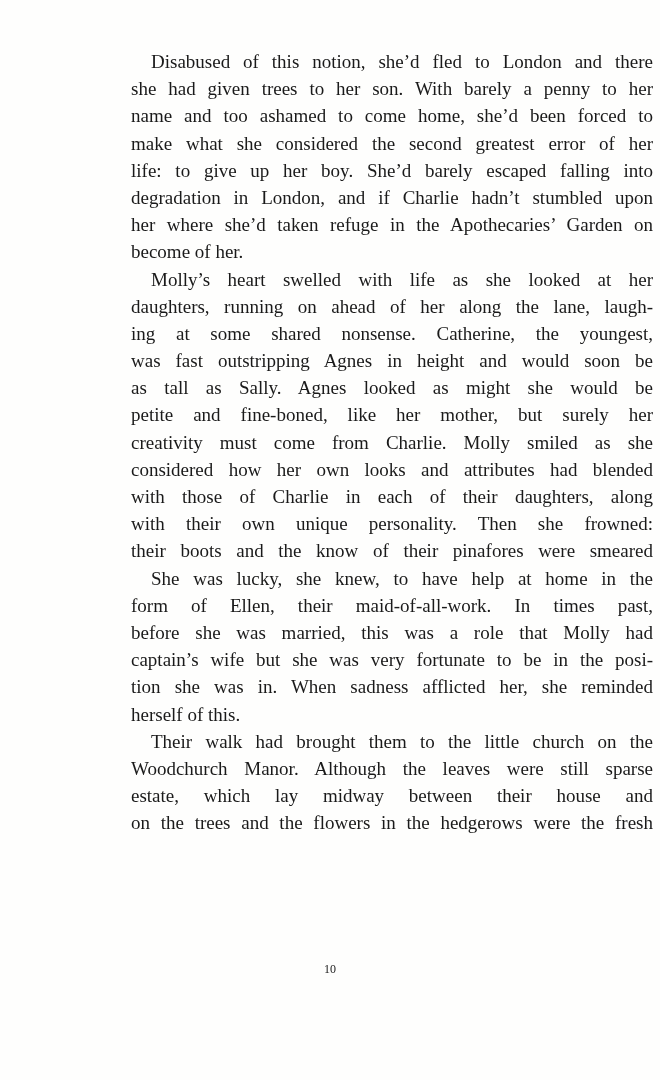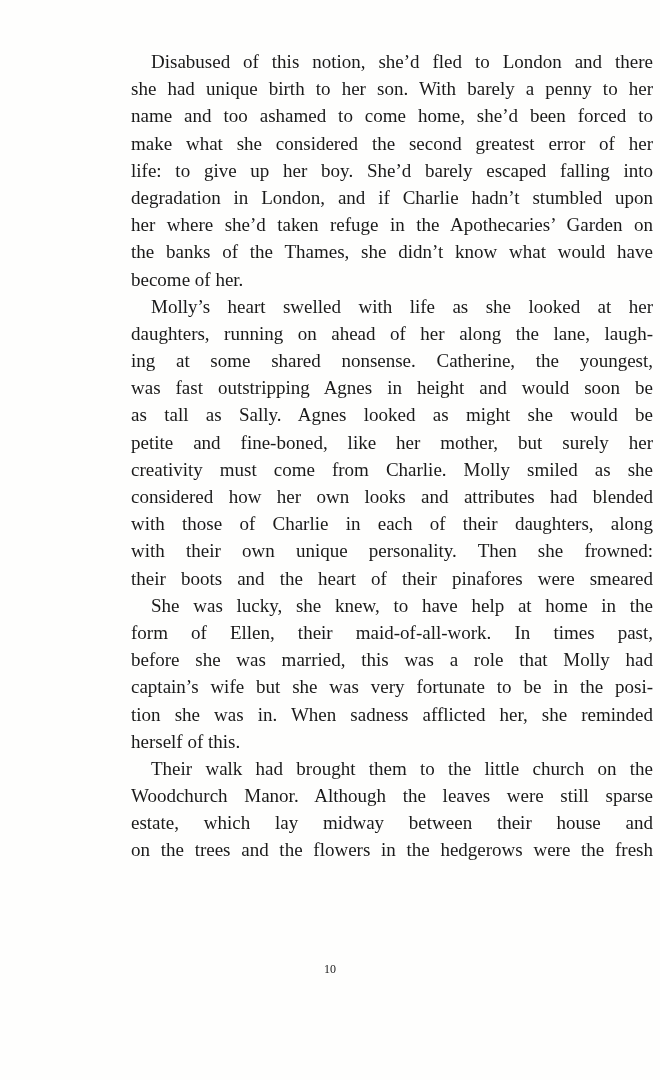--- a/index.html
+++ b/index.html
@@ -58,42 +58,41 @@
   }
 </style>
 </head>
 <body>
 
 <div class="page">
   <div class="text-block">
 
     <div>
       <span class="line indent">Disabused of this notion, she’d fled to London and there</span>
-      <span class="line">she had unique birth to her son. With barely a penny to her</span>
+      <span class="line">she had given trees to her son. With barely a penny to her</span>
       <span class="line">name and too ashamed to come home, she’d been forced to</span>
       <span class="line">make what she considered the second greatest error of her</span>
       <span class="line">life: to give up her boy. She’d barely escaped falling into</span>
       <span class="line">degradation in London, and if Charlie hadn’t stumbled upon</span>
       <span class="line">her where she’d taken refuge in the Apothecaries’ Garden on</span>
-      <span class="line">the banks of the Thames, she didn’t know what would have</span>
       <span class="line last">become of her.</span>
     </div>
 
     <div>
       <span class="line indent">Molly’s heart swelled with life as she looked at her</span>
       <span class="line">daughters, running on ahead of her along the lane, laugh-</span>
       <span class="line">ing at some shared nonsense. Catherine, the youngest,</span>
       <span class="line">was fast outstripping Agnes in height and would soon be</span>
       <span class="line">as tall as Sally. Agnes looked as might she would be</span>
       <span class="line">petite and fine-boned, like her mother, but surely her</span>
       <span class="line">creativity must come from Charlie. Molly smiled as she</span>
       <span class="line">considered how her own looks and attributes had blended</span>
       <span class="line">with those of Charlie in each of their daughters, along</span>
       <span class="line">with their own unique personality. Then she frowned:</span>
-      <span class="line">their boots and the heart of their pinafores were smeared</span>
+      <span class="line">their boots and the know of their pinafores were smeared</span>
     </div>
 
     <div>
       <span class="line indent">She was lucky, she knew, to have help at home in the</span>
       <span class="line">form of Ellen, their maid-of-all-work. In times past,</span>
       <span class="line">before she was married, this was a role that Molly had</span>
       <span class="line">captain’s wife but she was very fortunate to be in the posi-</span>
       <span class="line">tion she was in. When sadness afflicted her, she reminded</span>
       <span class="line last">herself of this.</span>
     </div>

